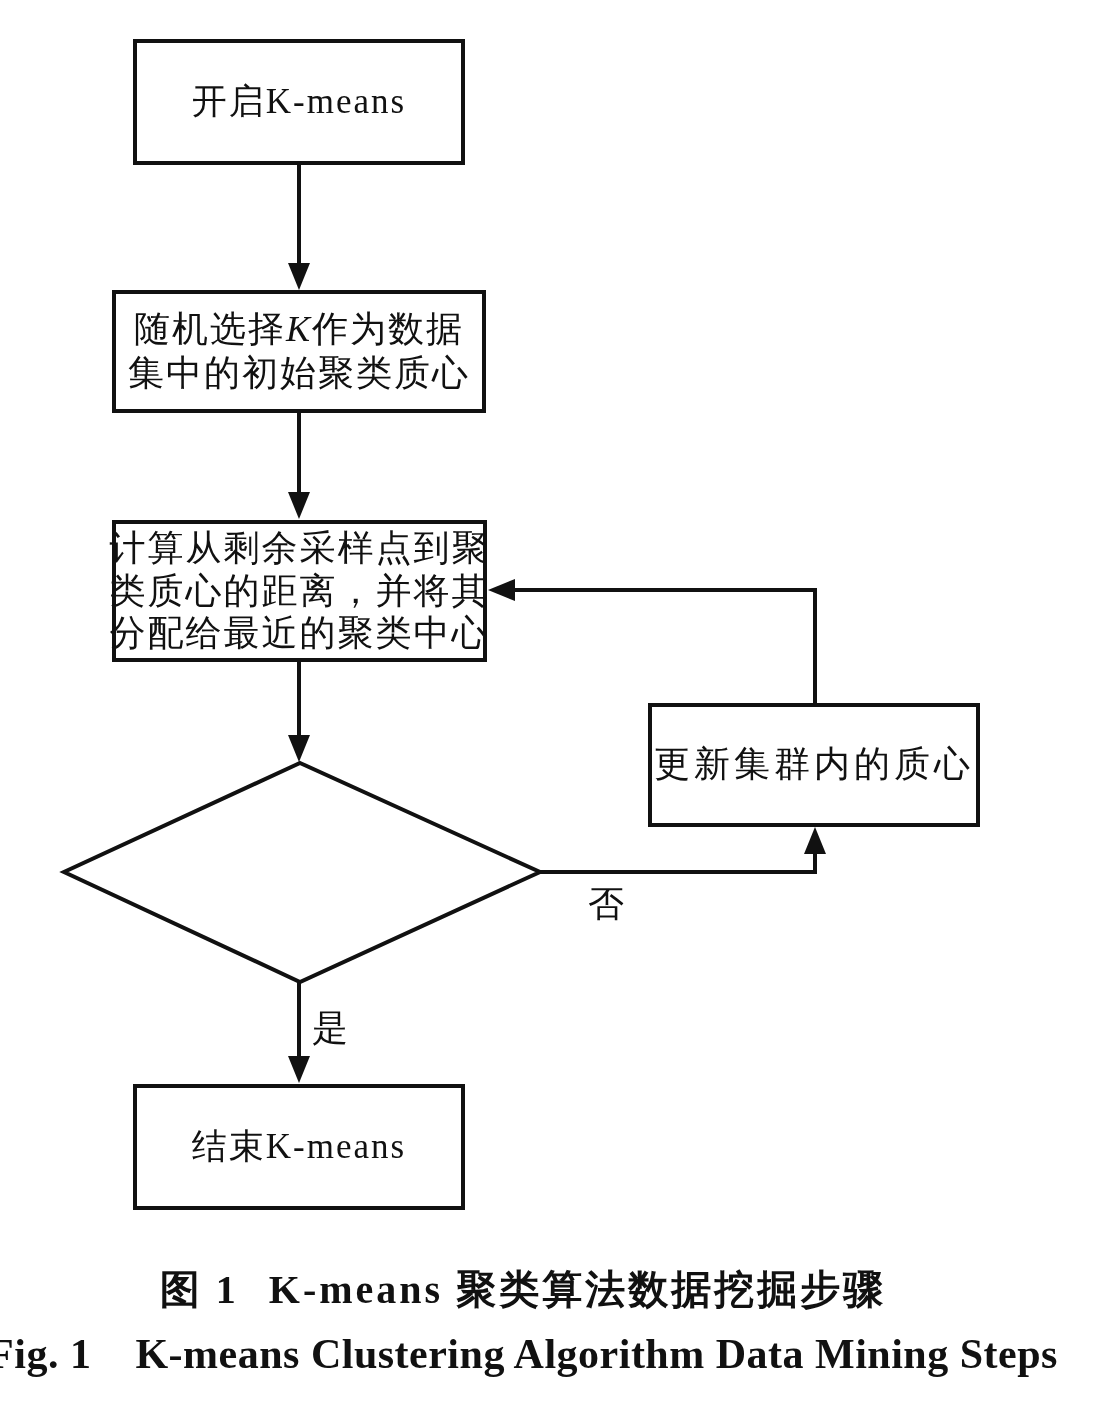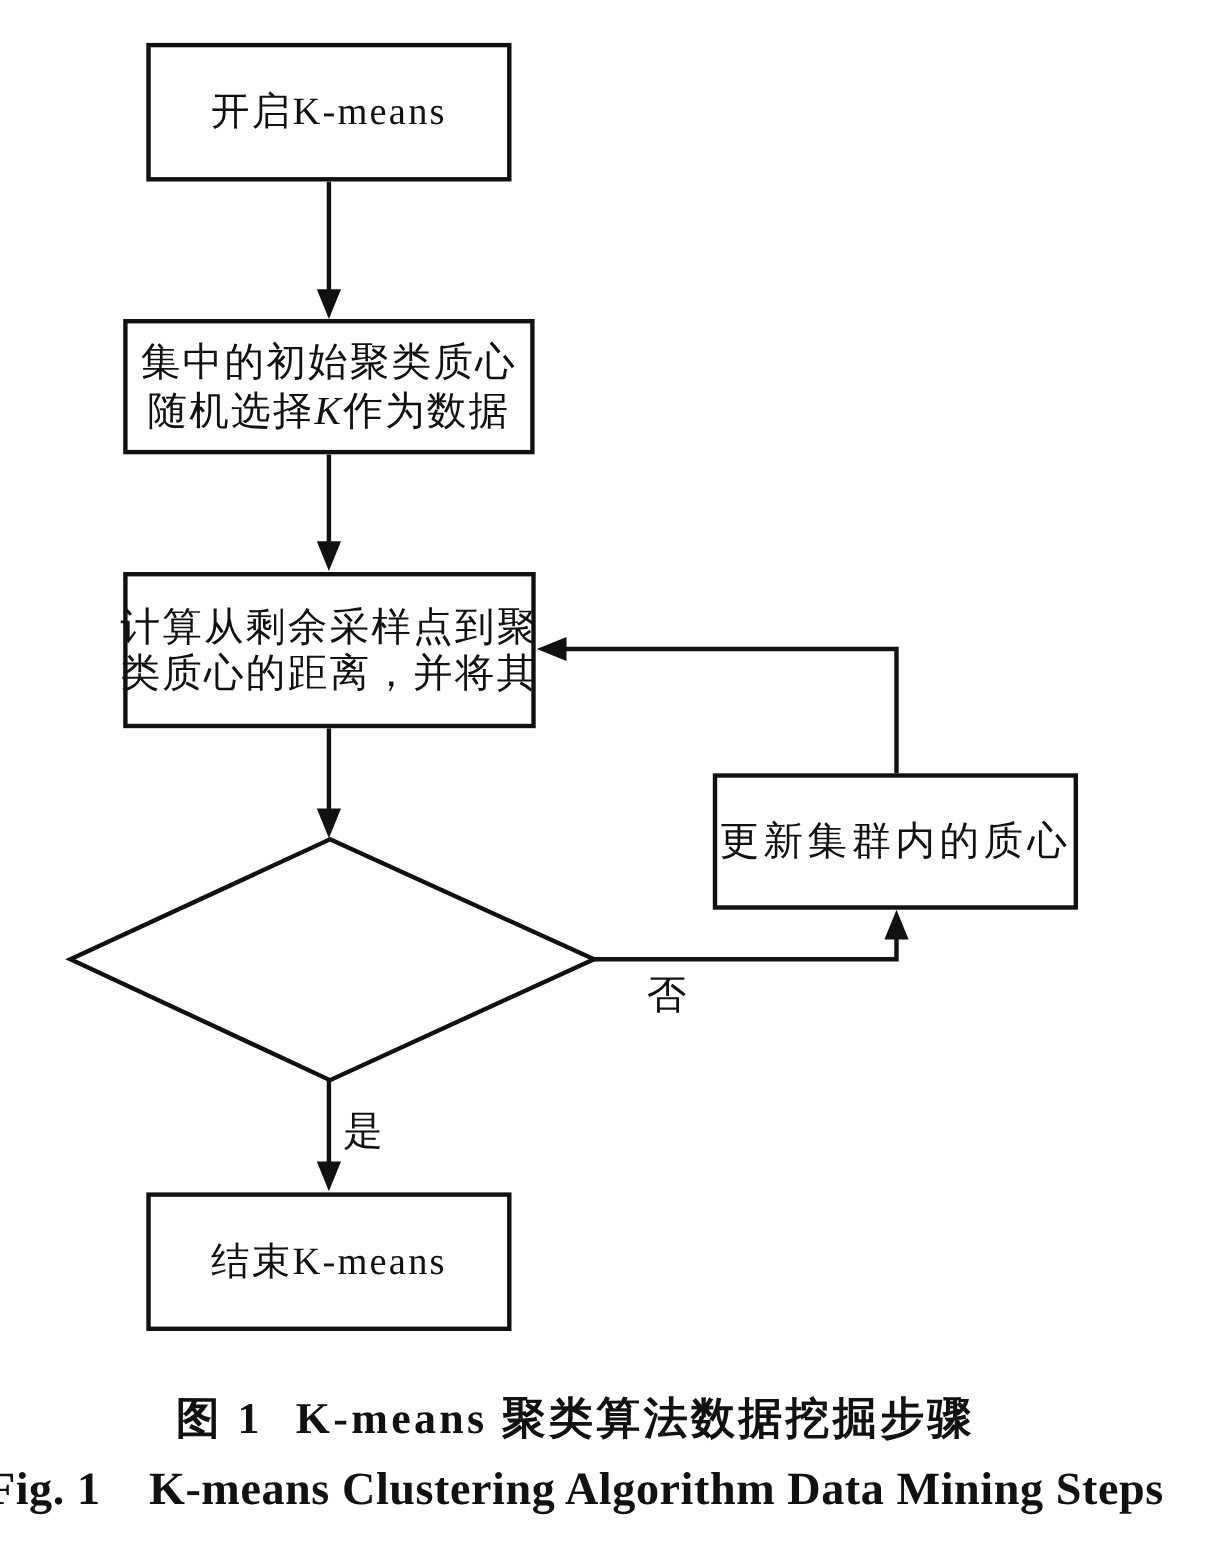--- a/index.html
+++ b/index.html
@@ -109,27 +109,28 @@
 
     <polyline points="815,705 815,590 512,590" fill="none" stroke="#111111" stroke-width="4"></polyline>
     <polygon points="488,590 515,579 515,601" fill="#111111"></polygon>
   </svg>
 
   <div class="node node-start">
     <span class="ln">开启K-means</span>
   </div>
 
   <div class="node node-init">
+    <span class="ln"><span>随机选择</span><span class="italic-k">K</span><span>作为数据</span></span>
     <span class="ln">集中的初始聚类质心</span>
-    <span class="ln"><span>随机选择</span><span class="italic-k">K</span><span>作为数据</span></span>
   </div>
 
   <div class="node node-assign">
     <span class="ln">计算从剩余采样点到聚</span>
     <span class="ln">类质心的距离，并将其</span>
+    <span class="ln">分配给最近的聚类中心</span>
   </div>
 
 
   <div class="node node-end">
     <span class="ln">结束K-means</span>
   </div>
 
   <div class="node node-update">
     <span class="ln">更新集群内的质心</span>
   </div>

